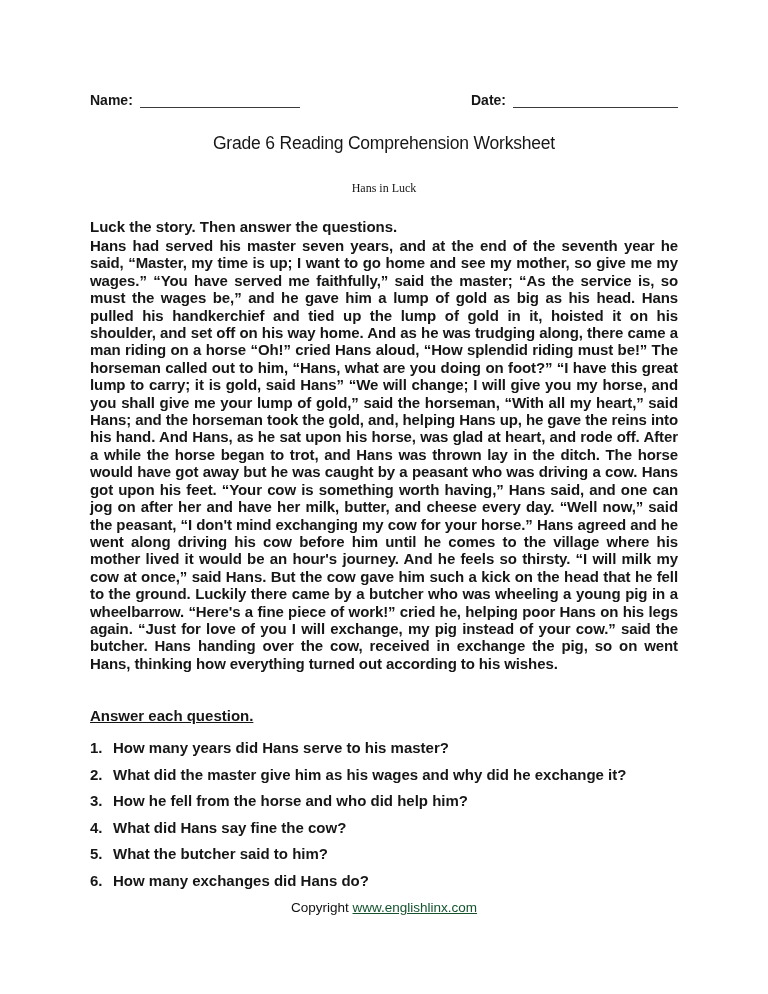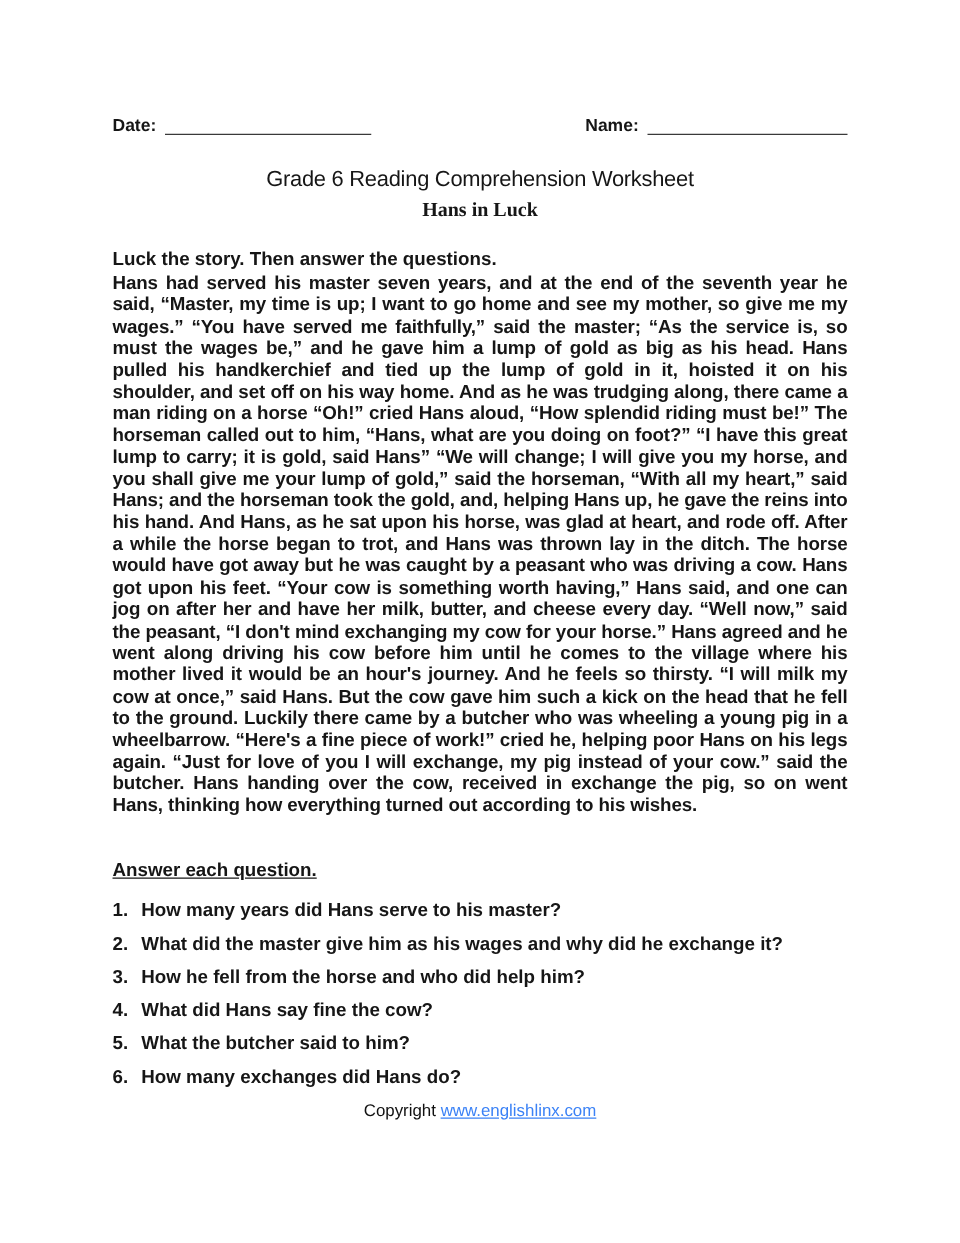--- a/index.html
+++ b/index.html
@@ -40,25 +40,25 @@
   
   .title {
     margin-top: 25px;
     text-align: center;
     font-size: 17.5px;
     font-weight: normal;
     line-height: 21px;
     letter-spacing: -0.2px;
   }
   .story-title {
-    margin-top: 4px;
+    margin-top: 23px;
     text-align: center;
     font-family: "Liberation Serif", serif;
-    font-size: 16px;
-    font-weight: bold;
+    font-size: 12px;
+    font-weight: normal;
     line-height: 22px;
   }
   
   .instructions {
     margin-top: 19px;
     font-size: 15px;
     font-weight: bold;
     line-height: 18px;
   }
   .story {
@@ -105,26 +105,26 @@
     cursor: pointer;
   }
 </style>
 </head>
 <body>
 
 <div class="sheet">
 
   <div class="topline">
     <div class="field">
+      <span class="lbl">Name:</span>
+      <span class="blank"></span>
+    </div>
+    <div class="field">
       <span class="lbl">Date:</span>
       <span class="blank blank-date"></span>
-    </div>
-    <div class="field">
-      <span class="lbl">Name:</span>
-      <span class="blank"></span>
     </div>
   </div>
 
   <h1 class="title">Grade 6 Reading Comprehension Worksheet</h1>
 
   <h2 class="story-title">Hans in Luck</h2>
 
   <p class="instructions">Luck the story. Then answer the questions.</p>
 
   <p class="story">Hans had served his master seven years, and at the end of the seventh year he said, “Master, my time is up; I want to go home and see my mother, so give me my wages.” “You have served me faithfully,” said the master; “As the service is, so must the wages be,” and he gave him a lump of gold as big as his head. Hans pulled his handkerchief and tied up the lump of gold in it, hoisted it on his shoulder, and set off on his way home. And as he was trudging along, there came a man riding on a horse “Oh!” cried Hans aloud, “How splendid riding must be!” The horseman called out to him, “Hans, what are you doing on foot?” “I have this great lump to carry; it is gold, said Hans”  “We will change; I will give you my horse, and you shall give me your lump of gold,” said the horseman, “With all my heart,” said Hans; and the horseman took the gold, and, helping Hans up, he gave the reins into his hand. And Hans, as he sat upon his horse, was glad at heart, and rode off. After a while the horse began to trot, and Hans was thrown lay in the ditch. The horse would have got away but he was caught by a peasant who was driving a cow. Hans got upon his feet.  “Your cow is something worth having,” Hans said, and one can jog on after her and have her milk, butter, and cheese every day.  “Well now,” said the peasant, “I don't mind exchanging my cow for your horse.” Hans agreed and he went along driving his cow before him until he comes to the village where his mother lived it would be an hour's journey. And he feels so thirsty. “I will milk my cow at once,” said Hans.  But the cow gave him such a kick on the head that he fell to the ground. Luckily there came by a butcher who was wheeling a young pig in a wheelbarrow. “Here's a fine piece of work!” cried he, helping poor Hans on his legs again.  “Just for love of you I will exchange, my pig instead of your cow.” said the butcher. Hans handing over the cow, received in exchange the pig, so on went Hans, thinking how everything turned out according to his wishes.</p>
@@ -153,16 +153,16 @@
       <span class="q-text">What the butcher said to him?</span>
     </li>
     <li class="q">
       <span class="q-num">6.</span>
       <span class="q-text">How many exchanges did Hans do?</span>
     </li>
   </ol>
 
   <div class="footer">
     <span>Copyright</span>
-    <a class="link" href="#" style="color: #3b82f6;">www.englishlinx.com</a>
+    <a class="link" href="#" style="color: #14532d;">www.englishlinx.com</a>
   </div>
 
 </div>
 
 </body></html>

